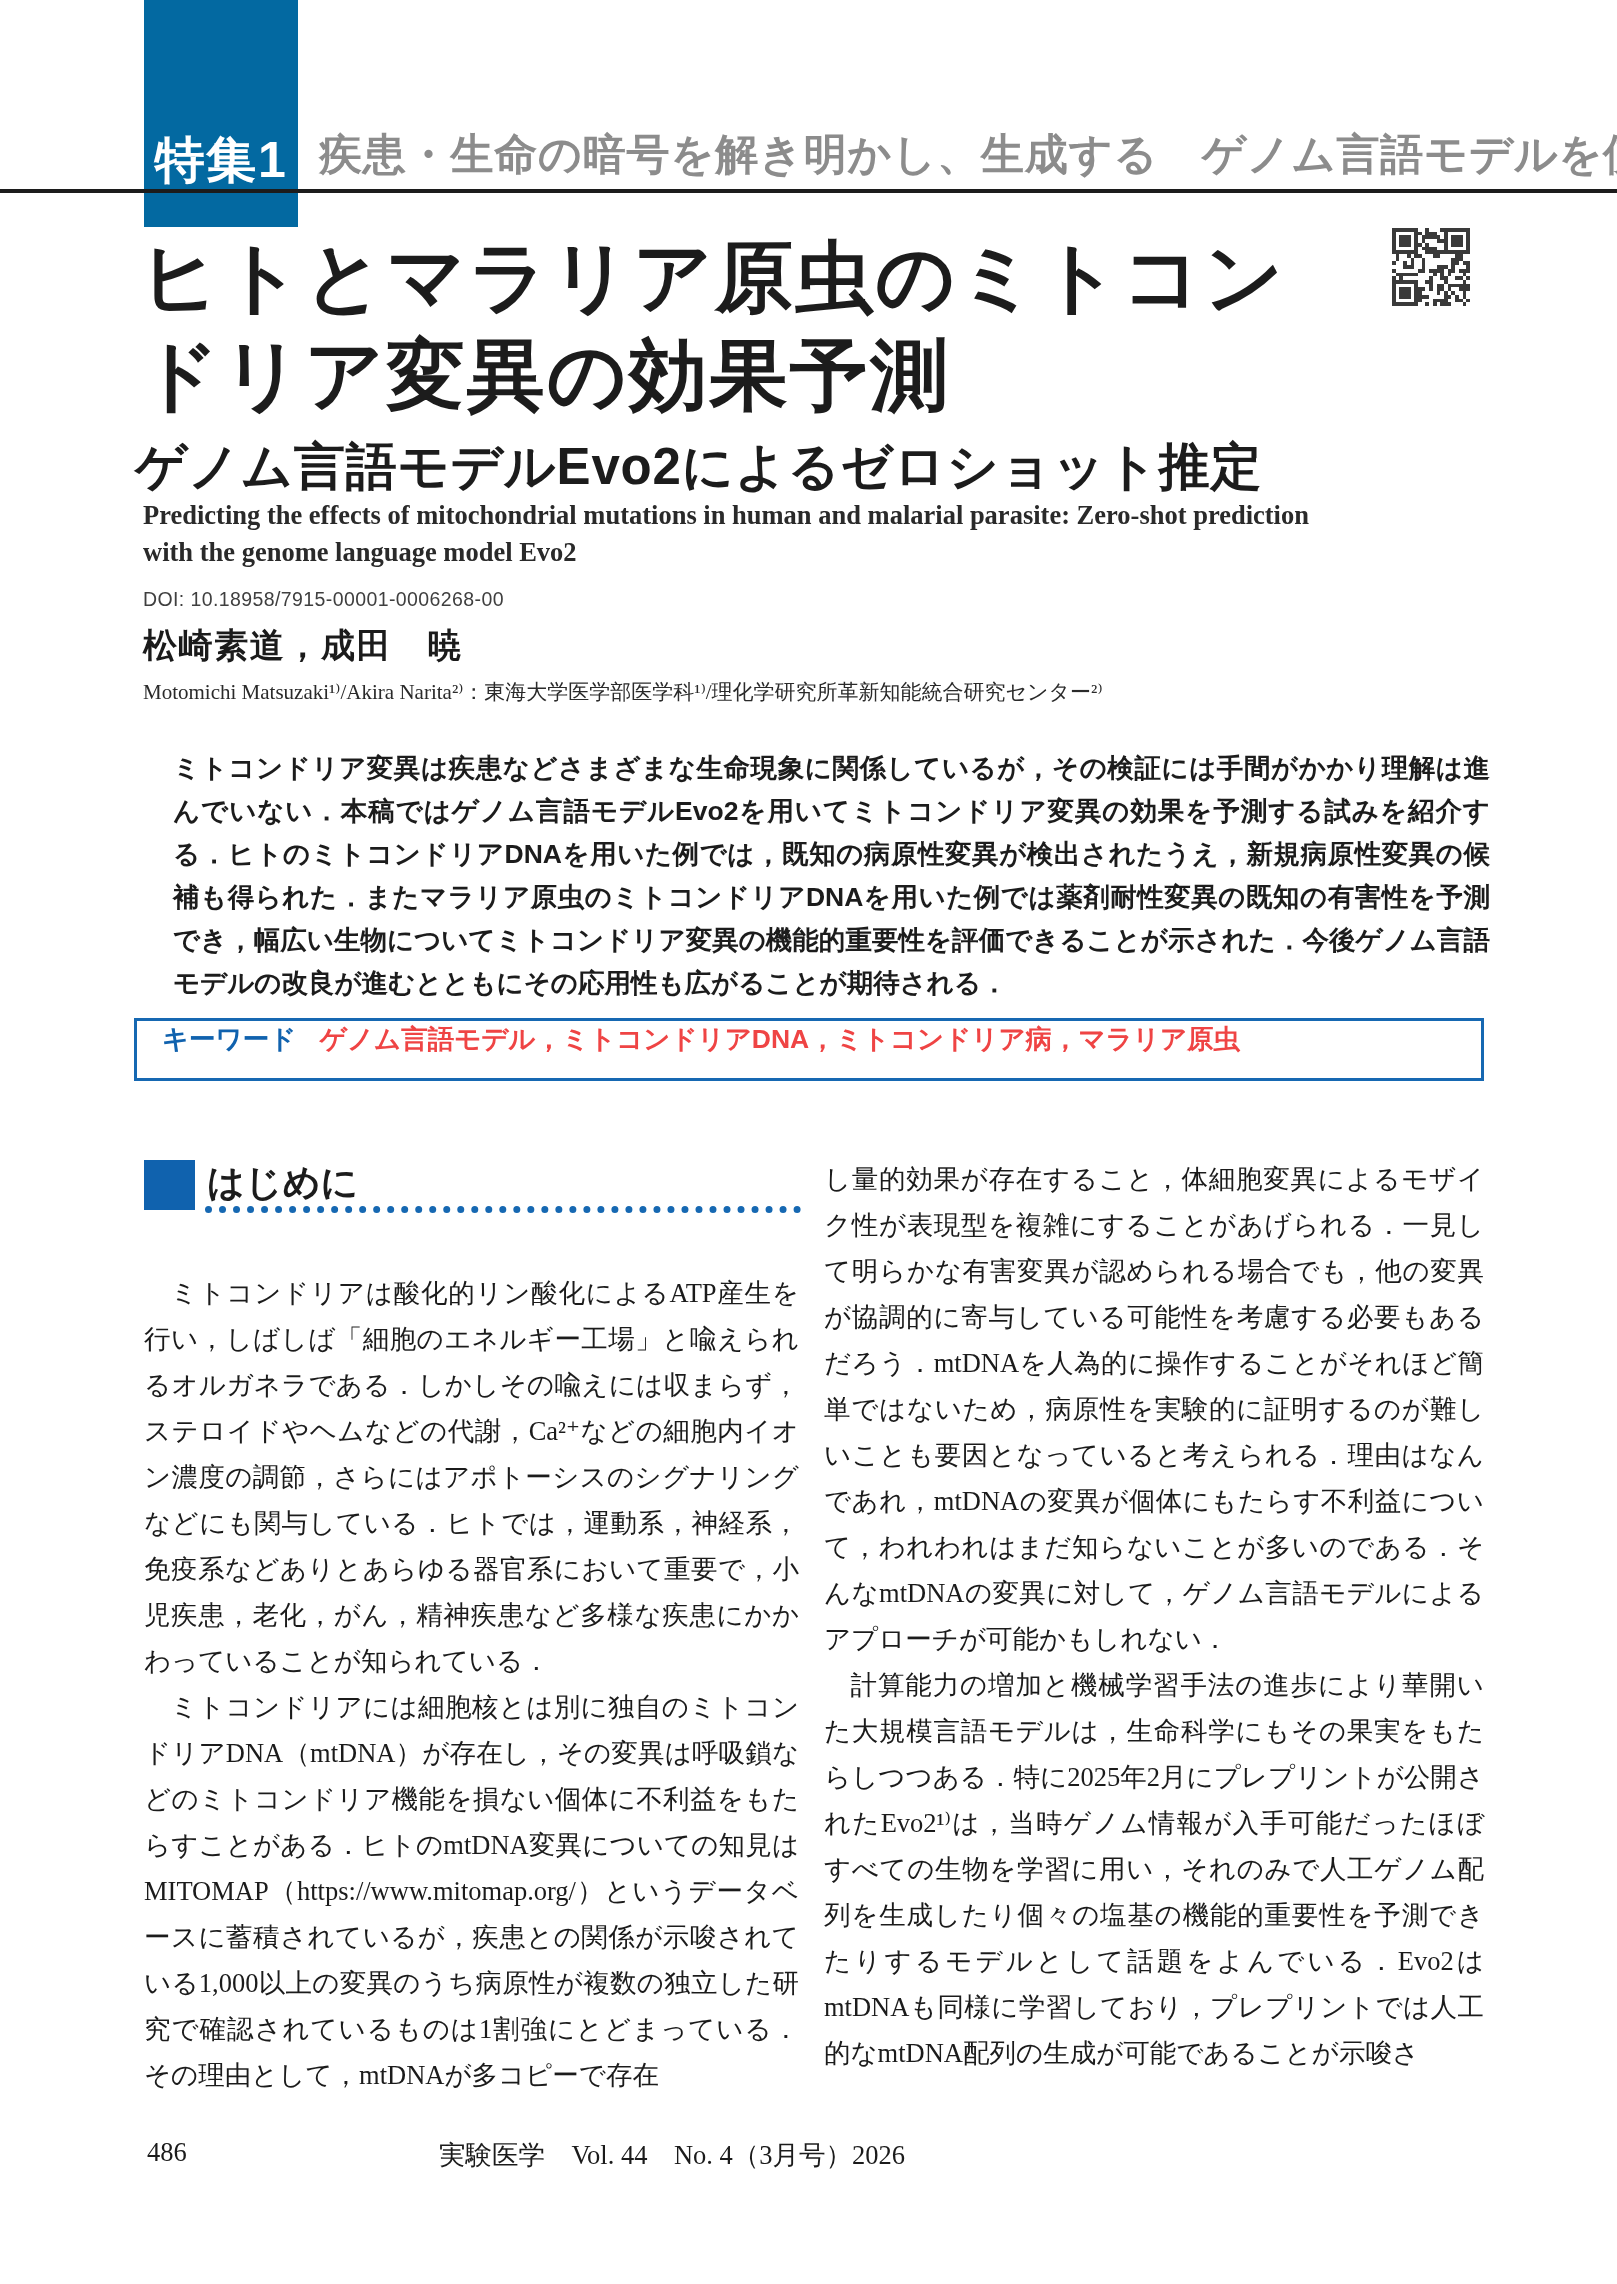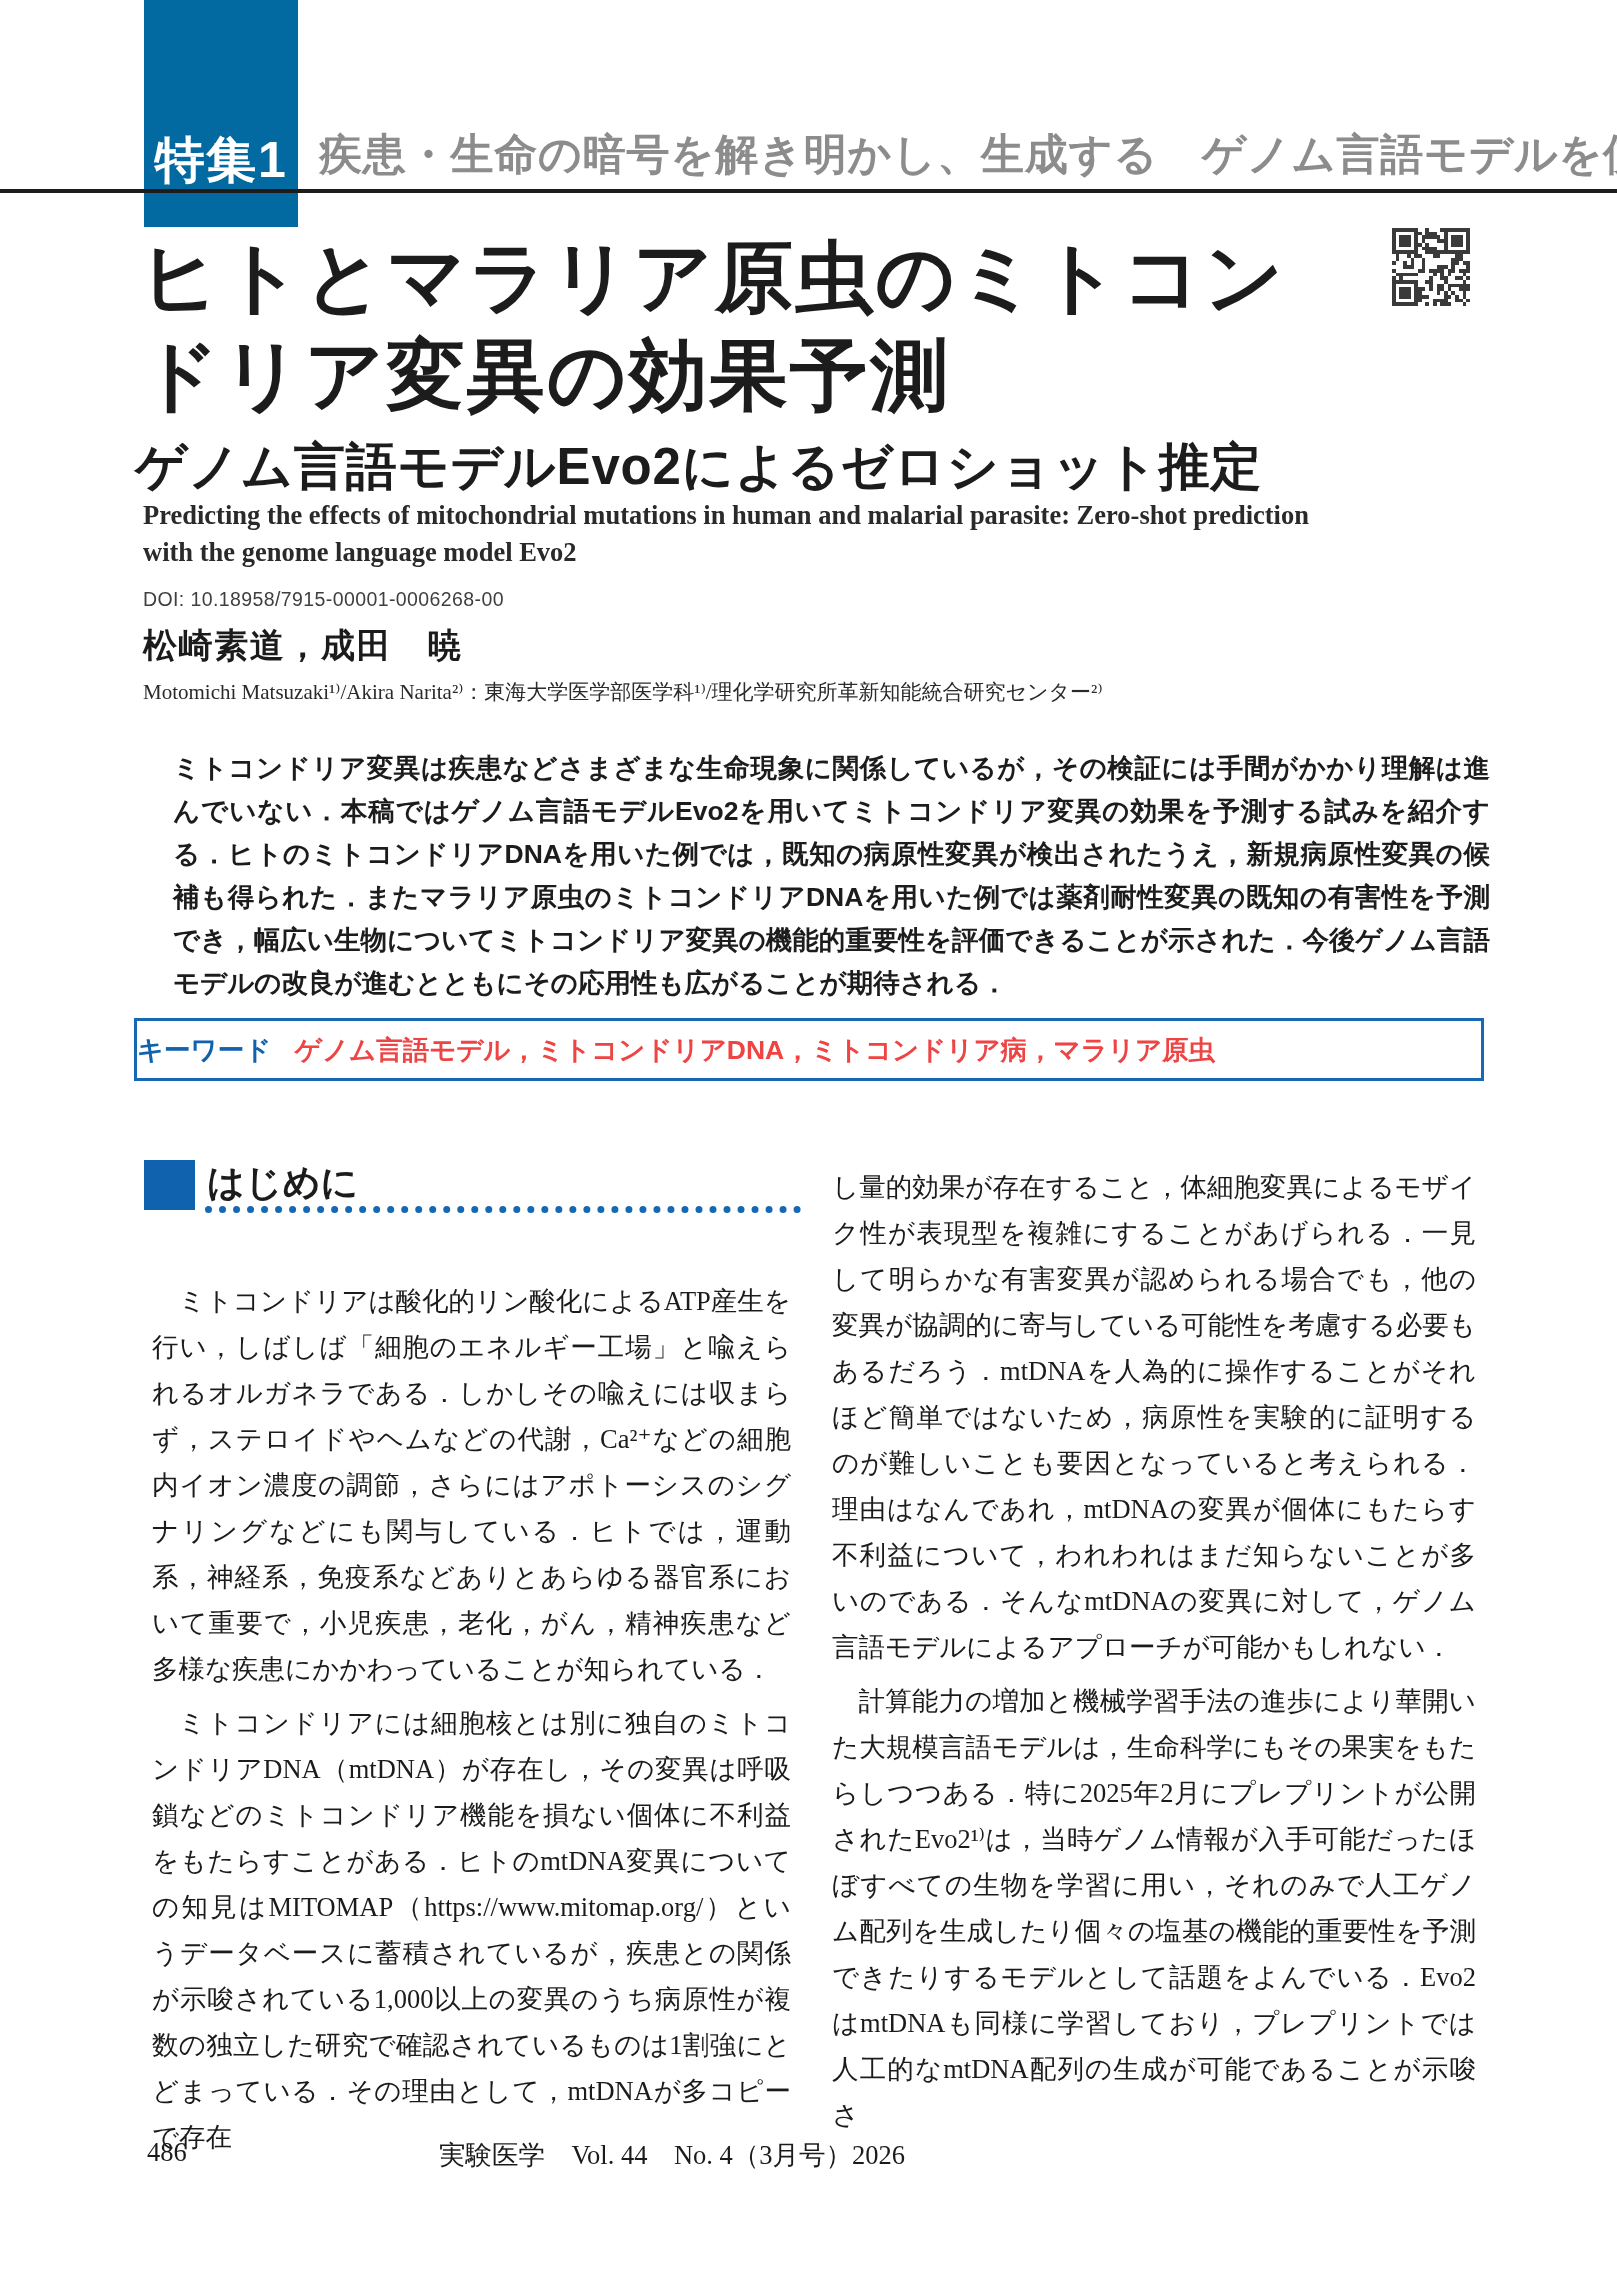--- a/index.html
+++ b/index.html
@@ -57,21 +57,21 @@
   
   .abstract{
     position:absolute;left:173px;top:747px;width:1317px;
     font-size:26.5px;line-height:43px;font-weight:600;
     text-align:justify;color:#1c1c1c;
   }
   
   .keywords-box{
     position:absolute;left:134px;top:1018px;width:1350px;height:63px;
     border:3.1px solid #1668b2;box-sizing:border-box;
-    display:flex;align-items:center;
+    display:flex;padding-left:25px;
   }
   .keywords-label{font-size:26.5px;font-weight:bold;color:#1062ae;white-space:nowrap;}
   .keywords-text{font-size:26.5px;font-weight:bold;color:#ef4444;margin-left:23.4px;white-space:nowrap;}
   
   .section-square{position:absolute;left:144px;top:1160px;width:51px;height:50px;background:#1062ae;}
   .section-title{
     position:absolute;left:207px;top:1158px;
     font-size:37px;font-weight:bold;color:#1c1c1c;white-space:nowrap;
   }
   .section-dots{
@@ -79,21 +79,21 @@
     border-bottom:7px dotted #1668b2;
   }
   
   .col{
     position:absolute;
     font-family:"Liberation Serif","DejaVu Serif",serif;
     font-size:26.5px;line-height:46px;text-align:justify;color:#1b1b1b;
   }
   .col-left{left:144px;top:1270px;width:655px;}
   .col-right{left:824px;top:1156px;width:660px;}
-  .col p{margin:8px;}
+  .col p{margin:0;}
   .col p.indent{text-indent:1em;}
   
   .footer-page-number{
     position:absolute;left:131px;top:2137px;
     font-family:"Liberation Serif","DejaVu Serif",serif;
     font-size:26.5px;color:#1b1b1b;margin-left:16px;
   }
   .footer-journal{
     position:absolute;left:0;top:2137px;width:1344px;text-align:center;
     font-family:"Liberation Serif","DejaVu Serif",serif;

